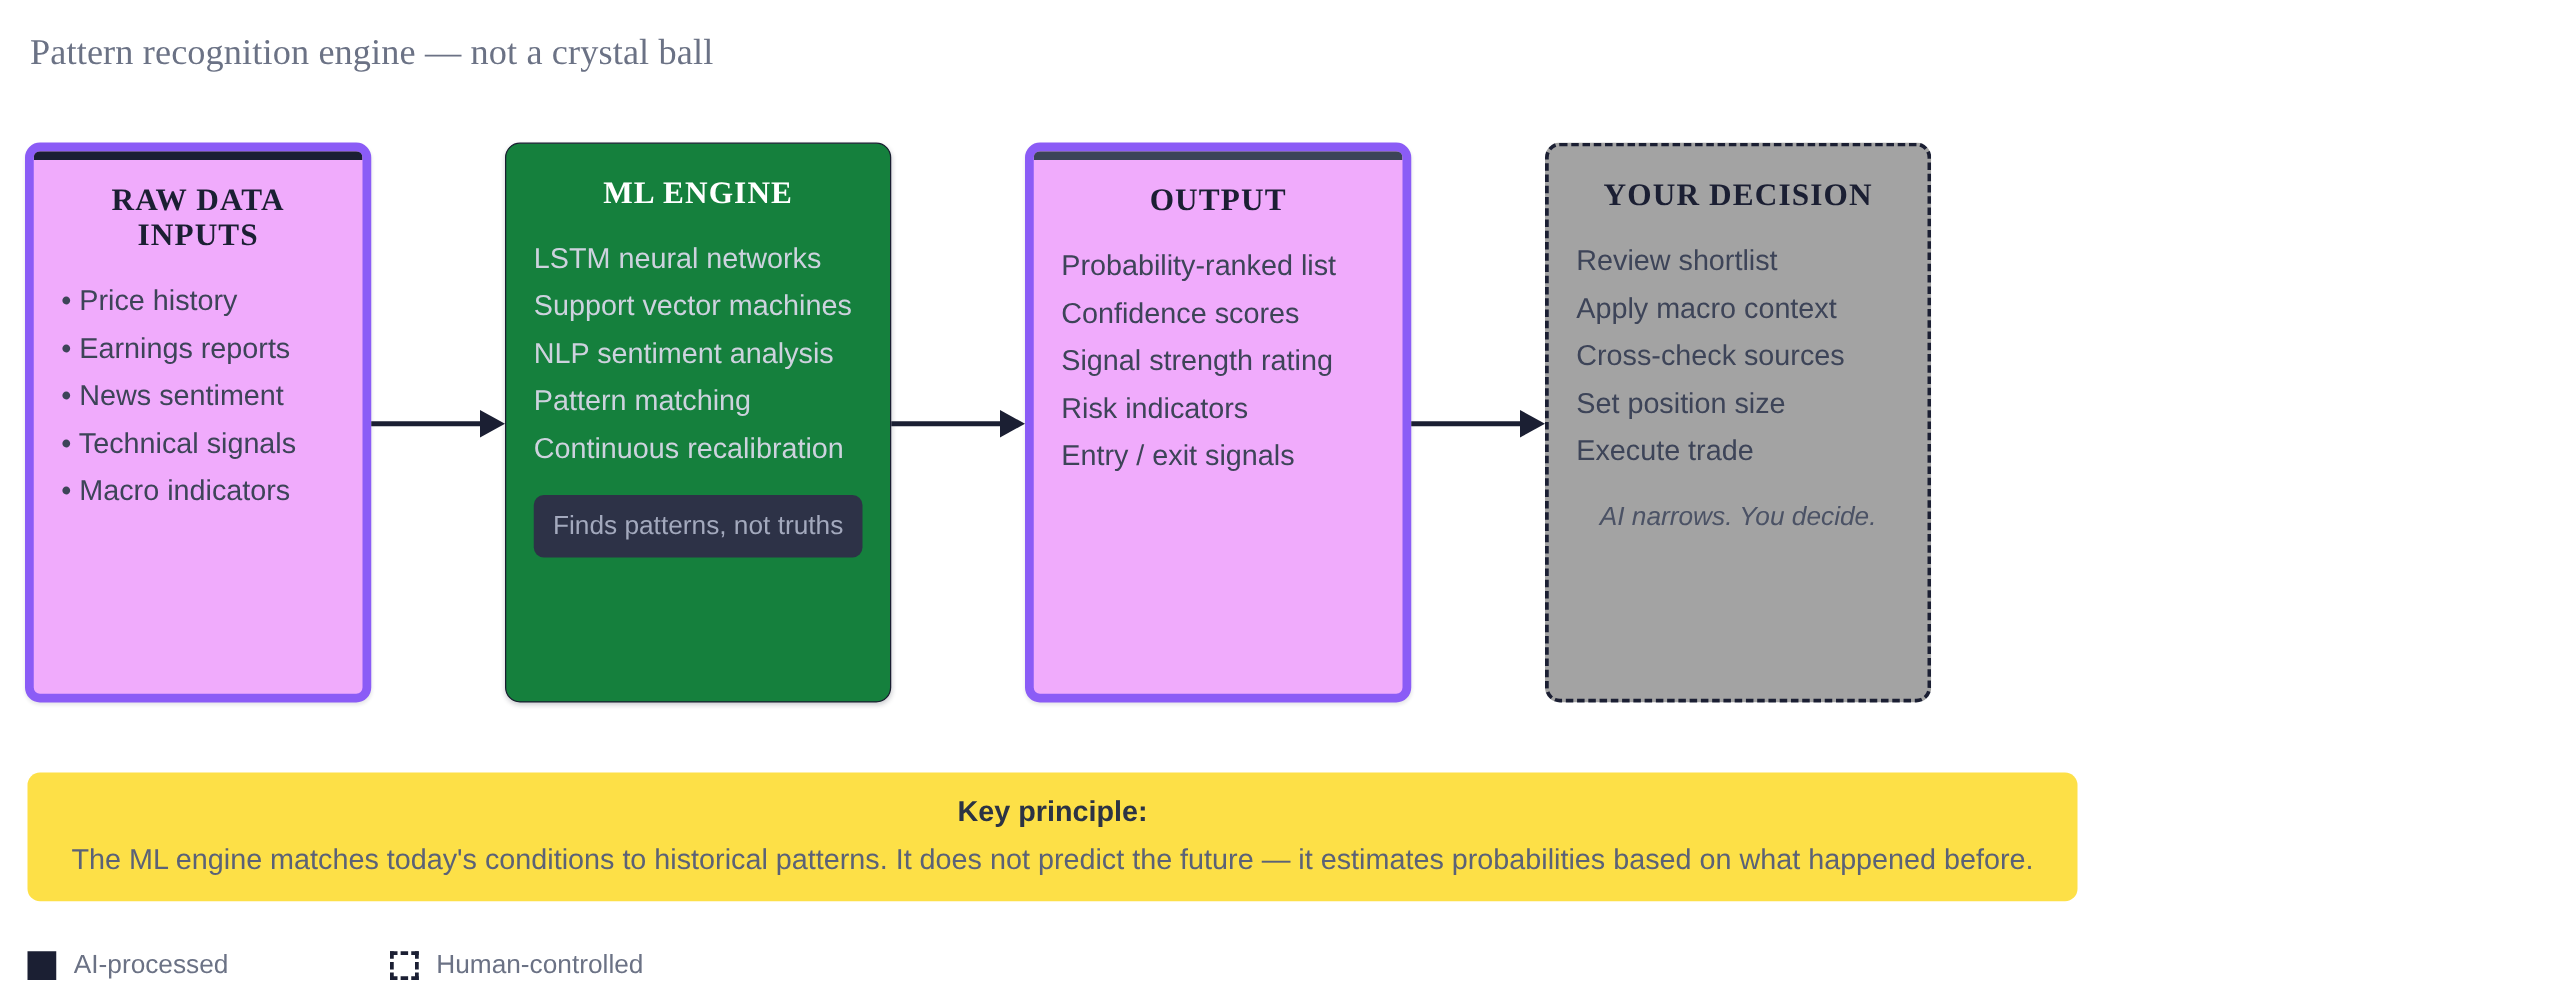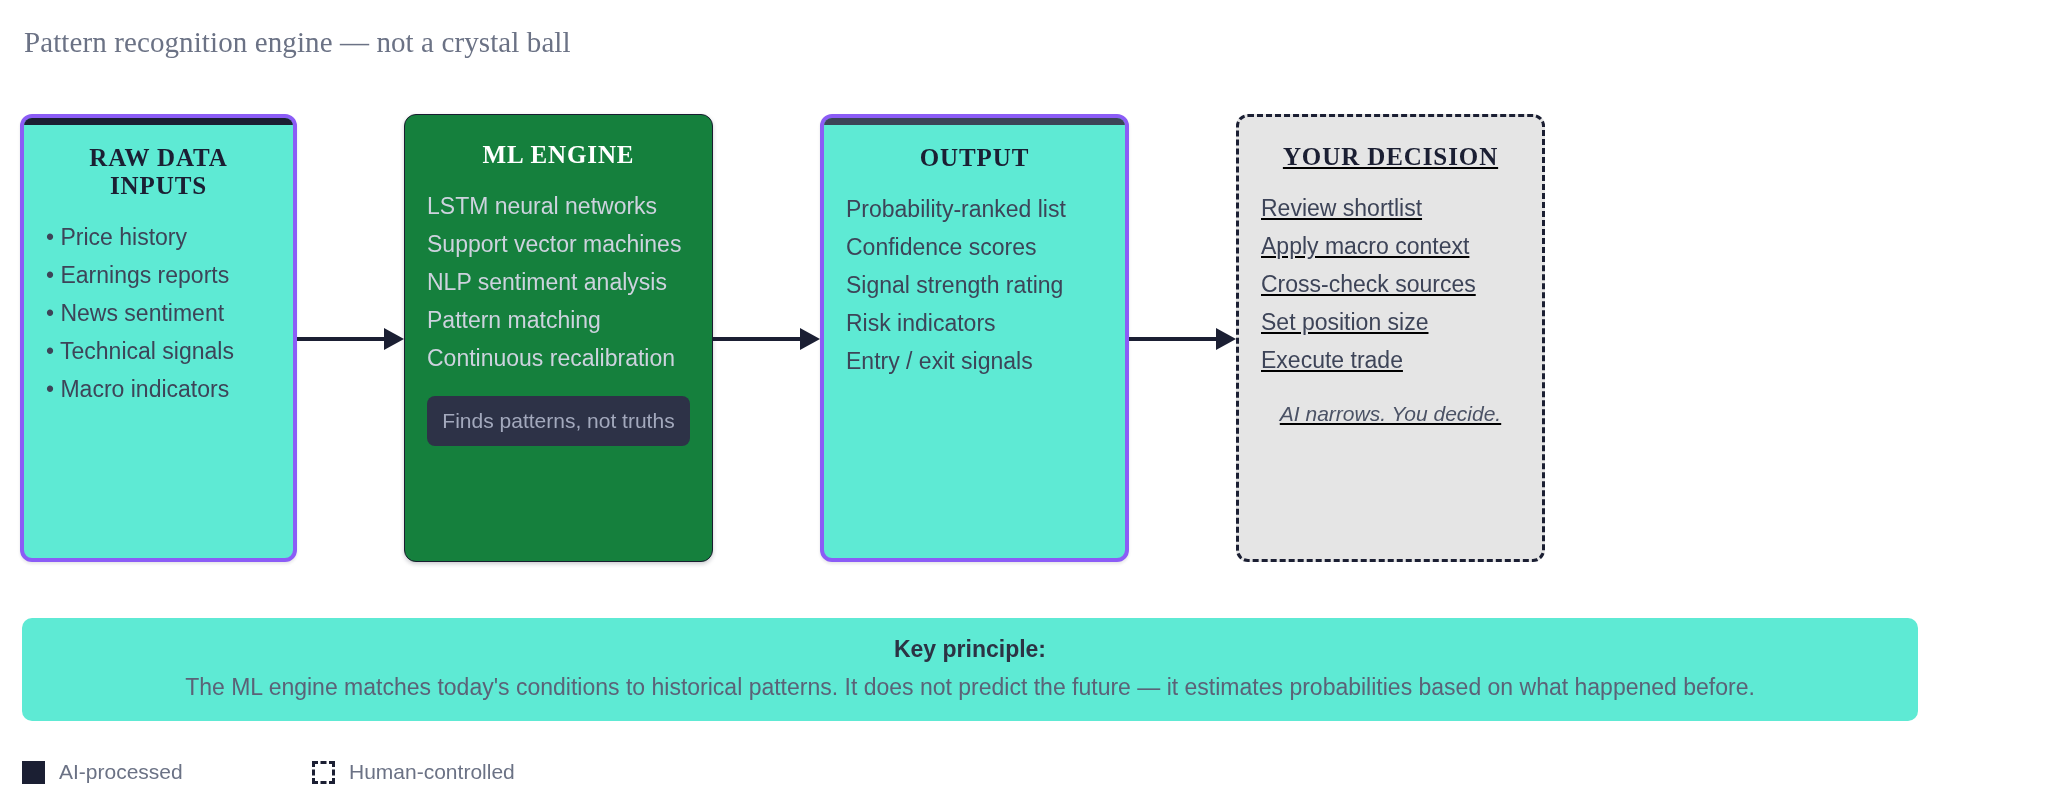--- a/index.html
+++ b/index.html
@@ -60,22 +60,22 @@
     display: flex;
     flex-direction: row;
     align-items: stretch;
   }
 
   .card {
     position: relative;
     box-sizing: border-box;
     width: 277px;
     border-radius: 12px;
-    background: #5eead4;
-    border: 4px solid #8b5cf6;
+    background: #f0abfc;
+    border: 7px solid #8b5cf6;
     box-shadow: 0 2px 3px rgba(20,24,40,0.10);
     overflow: hidden;
     padding: 26px 22px 18px 22px;
     flex: none;
   }
   .card.wide { width: 309px; }
 
   .card .topbar {
     position: absolute;
     left: 0; right: 0; top: 0;
@@ -83,25 +83,24 @@
   }
   .card-inputs  .topbar { background: #1b1f33; }
   .card-output  .topbar { background: #3c4458; }
 
   .card-engine {
     background: #15803d;
     border: 1px solid #191d30;
     box-shadow: 0 2px 4px rgba(20,24,40,0.22);
   }
   .card-decision {
-    background: #e5e5e5;
+    background: #a3a3a3;
     border: 3px dashed #1b1f33;
     box-shadow: none;
     border-radius: 12px;
-    text-decoration: underline;
   }
 
   .card-title {
     font-family: "Liberation Serif", serif;
     font-weight: bold;
     font-size: 25px;
     letter-spacing: 0.9px;
     color: #1b1f33;
     text-align: center;
     margin: 0 0 22px 0;
@@ -165,23 +164,23 @@
     border-top: 11px solid transparent;
     border-bottom: 11px solid transparent;
     border-left: 20px solid #1b1f33;
   }
 
   
   .keybox {
     position: absolute;
     left: 22px;
     top: 618px;
-    width: 1896px;
+    width: 1640px;
     box-sizing: border-box;
-    background: #5eead4;
+    background: #fde047;
     border-radius: 10px;
     padding: 18px 24px 20px 24px;
     text-align: center;
   }
   .keybox .kp-title {
     font-size: 23px;
     font-weight: bold;
     color: #2c3344;
     margin-bottom: 11px;
   }

